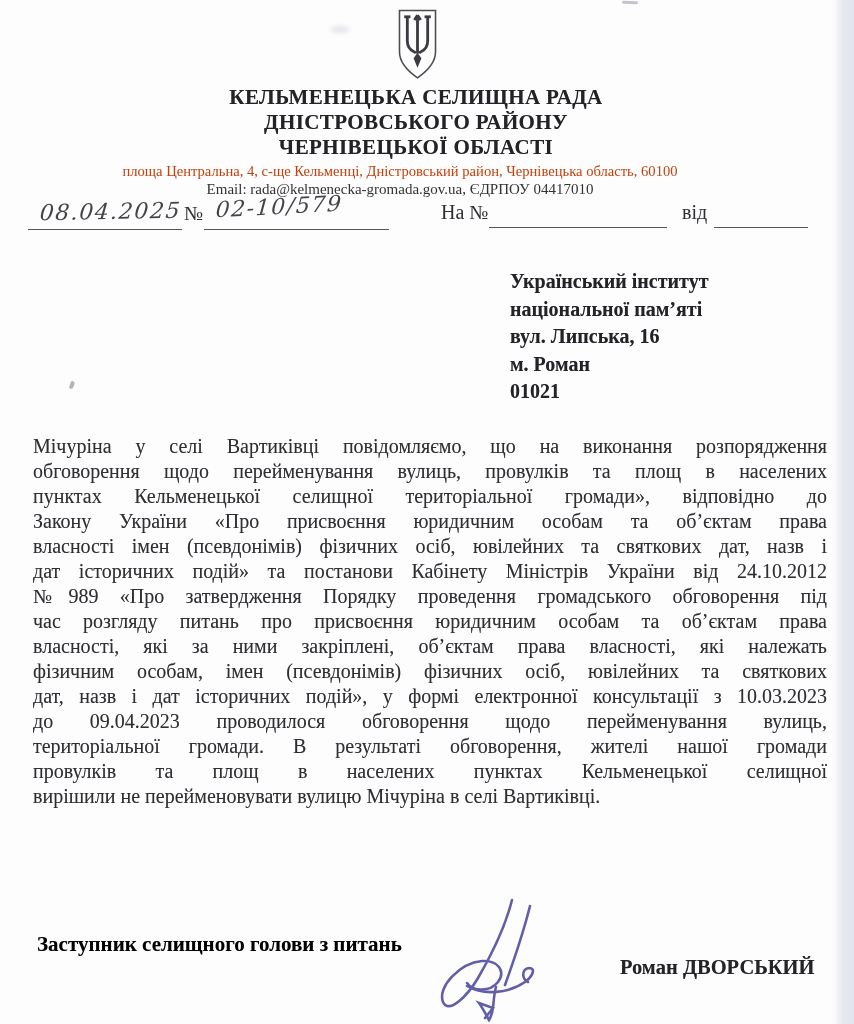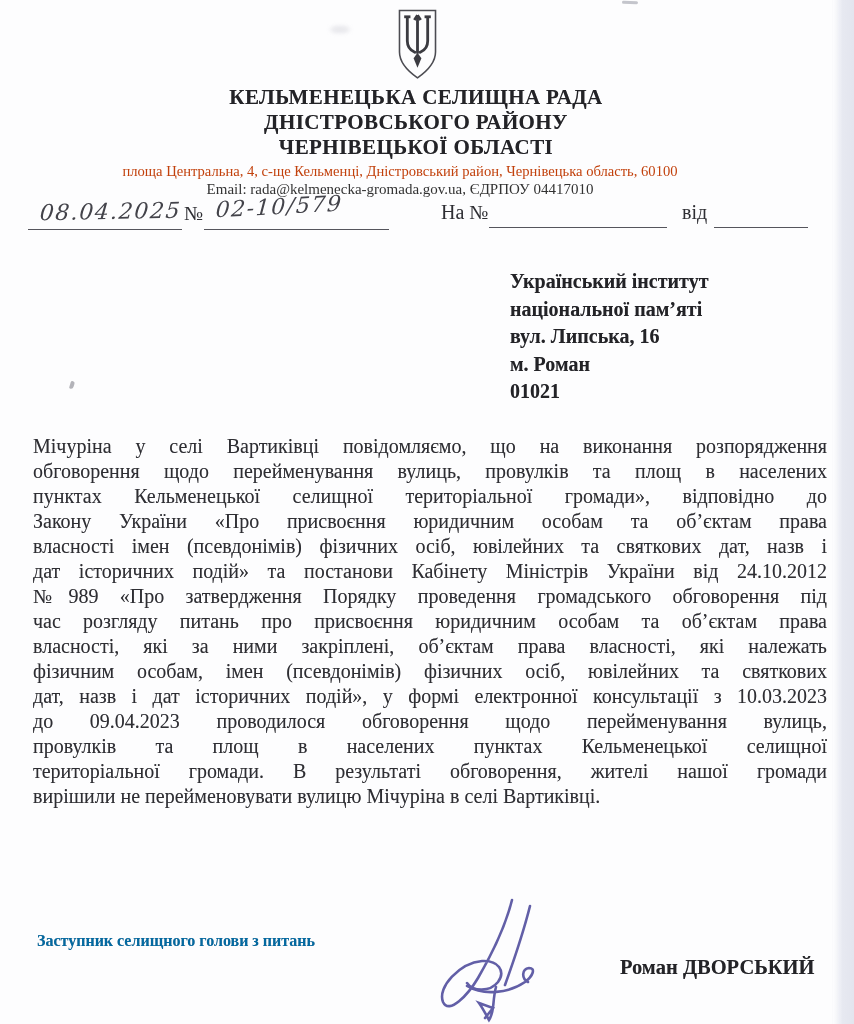--- a/index.html
+++ b/index.html
@@ -53,21 +53,21 @@
     line-height:27.6px;color:#232327;text-shadow:0 0 .4px rgba(35,35,40,.35);}
 
   
   .body-text{position:absolute;left:33px;top:434px;width:794px;font-size:20px;color:#2e2e33;}
   .bline{line-height:25px;height:25px;text-align:justify;text-align-last:justify;white-space:normal;
     text-shadow:0 0 .4px rgba(46,46,51,.3);}
   .bline.first{text-indent:54px;}
   .bline.last{text-align-last:left;}
 
   
-  .signoff-title{position:absolute;left:37px;font-weight:bold;font-size:16px;color:#0369a1;
+  .signoff-title{position:absolute;left:37px;font-weight:bold;font-size:21px;color:#000000;
     text-shadow:0 0 .4px rgba(35,35,40,.35);}
   .signoff-title1{top:932px;}
   .signoff-title2{top:965px;}
   .signoff-name{position:absolute;left:620px;top:956px;font-weight:bold;font-size:20.5px;color:#232327;
     text-shadow:0 0 .4px rgba(35,35,40,.35);}
   .signature{position:absolute;left:426px;top:892px;}
 </style>
 </head>
 <body>
 
@@ -120,22 +120,22 @@
     <div class="bline">пунктах Кельменецької селищної територіальної громади», відповідно до</div>
     <div class="bline">Закону України «Про присвоєння юридичним особам та об’єктам права</div>
     <div class="bline">власності імен (псевдонімів) фізичних осіб, ювілейних та святкових дат, назв і</div>
     <div class="bline">дат історичних подій» та постанови Кабінету Міністрів України від 24.10.2012</div>
     <div class="bline">№989 «Про затвердження Порядку проведення громадського обговорення під</div>
     <div class="bline">час розгляду питань про присвоєння юридичним особам та об’єктам права</div>
     <div class="bline">власності, які за ними закріплені, об’єктам права власності, які належать</div>
     <div class="bline">фізичним особам, імен (псевдонімів) фізичних осіб, ювілейних та святкових</div>
     <div class="bline">дат, назв і дат історичних подій», у формі електронної консультації з 10.03.2023</div>
     <div class="bline">до 09.04.2023 проводилося обговорення щодо перейменування вулиць,</div>
+    <div class="bline">територіальної громади. В результаті обговорення, жителі нашої громади</div>
     <div class="bline">провулків та площ в населених пунктах Кельменецької селищної</div>
-    <div class="bline">територіальної громади. В результаті обговорення, жителі нашої громади</div>
     <div class="bline last">вирішили не перейменовувати вулицю Мічуріна в селі Вартиківці.</div>
   </div>
 
   <div class="signoff-title signoff-title1">Заступник селищного голови з питань</div>
   <div class="signoff-name">Роман ДВОРСЬКИЙ</div>
 
   <div class="signature">
     <svg width="132" height="132" viewBox="0 0 132 132">
       <g fill="none" stroke="#5552a0" stroke-width="2.6" stroke-linecap="round" opacity="0.92">
         <path d="M86,8 C80,32 66,62 52,86 C42,103 23,123 17,110 C11,95 34,71 56,69 C72,68 80,79 72,90 C64,100 47,100 41,91"></path>

